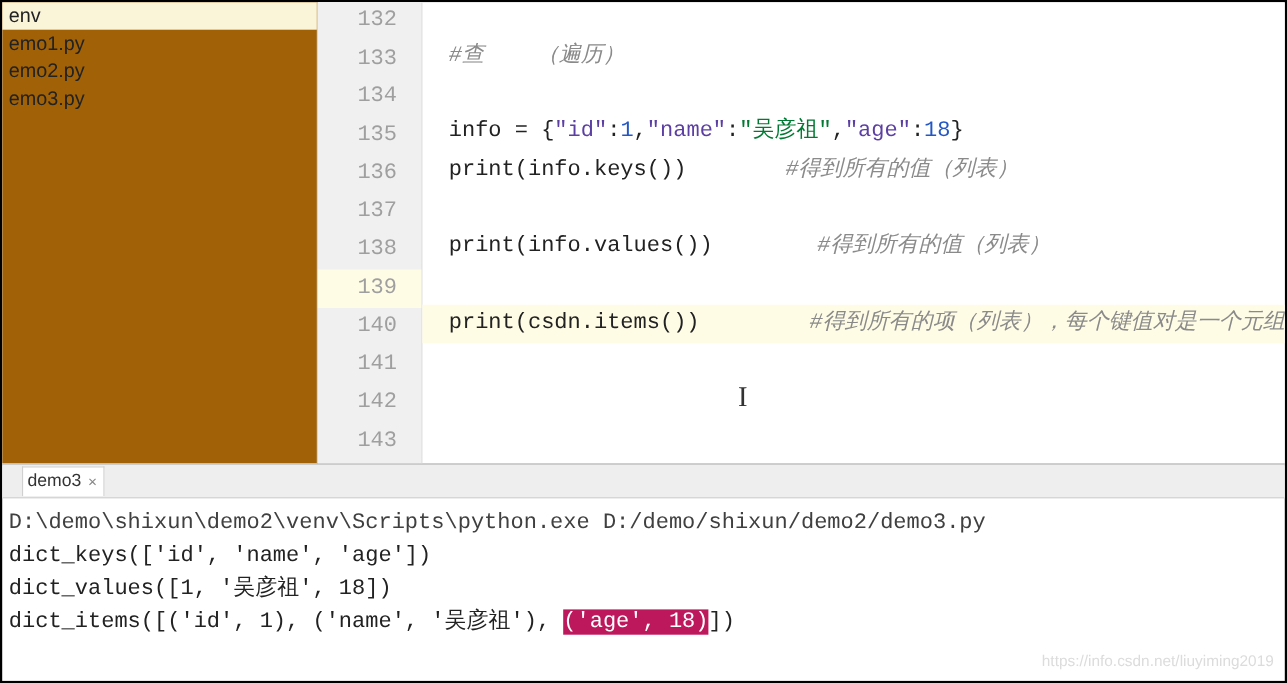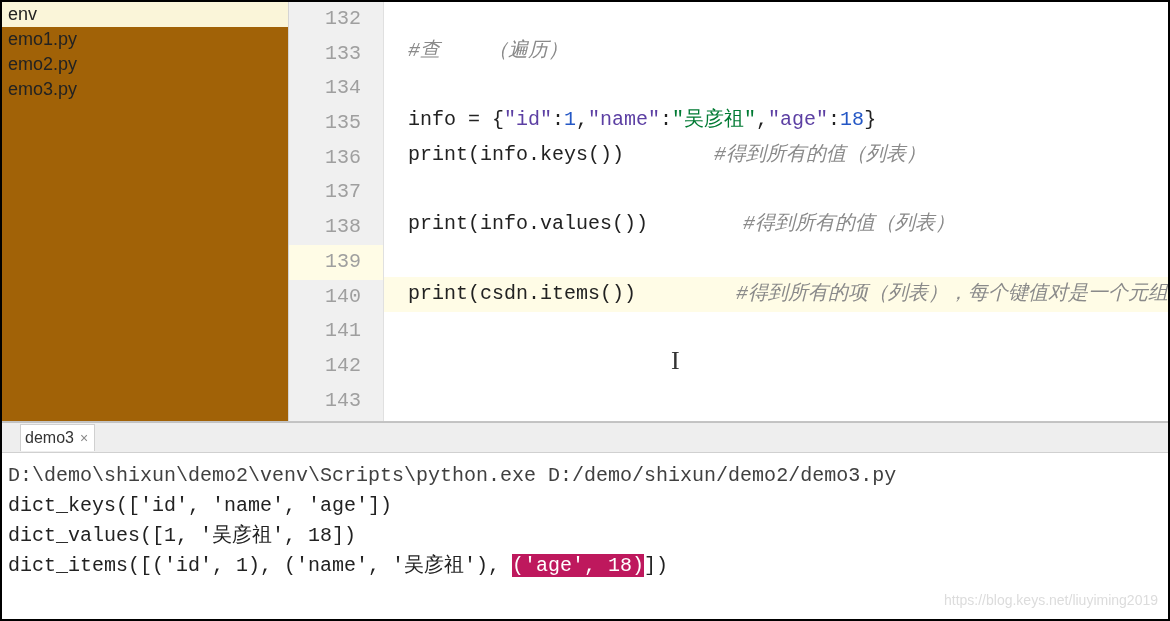--- a/index.html
+++ b/index.html
@@ -82,15 +82,15 @@
     <div class="tab">
       <span>demo3</span>
       <span class="close">×</span>
     </div>
   </div>
   <div class="console">
     <div class="path">D:\demo\shixun\demo2\venv\Scripts\python.exe D:/demo/shixun/demo2/demo3.py</div>
     <div>dict_keys(['id', 'name', 'age'])</div>
     <div>dict_values([1, '吴彦祖', 18])</div>
     <div><span>dict_items([('id', 1), ('name', '吴彦祖'), </span><span class="sel">('age', 18)</span><span>])</span></div>
-    <div class="watermark">https://blog.keys.net/liuyiming2019</div>
+    <div class="watermark">https://info.csdn.net/liuyiming2019</div>
   </div>
 </div>
 
 </body></html>

